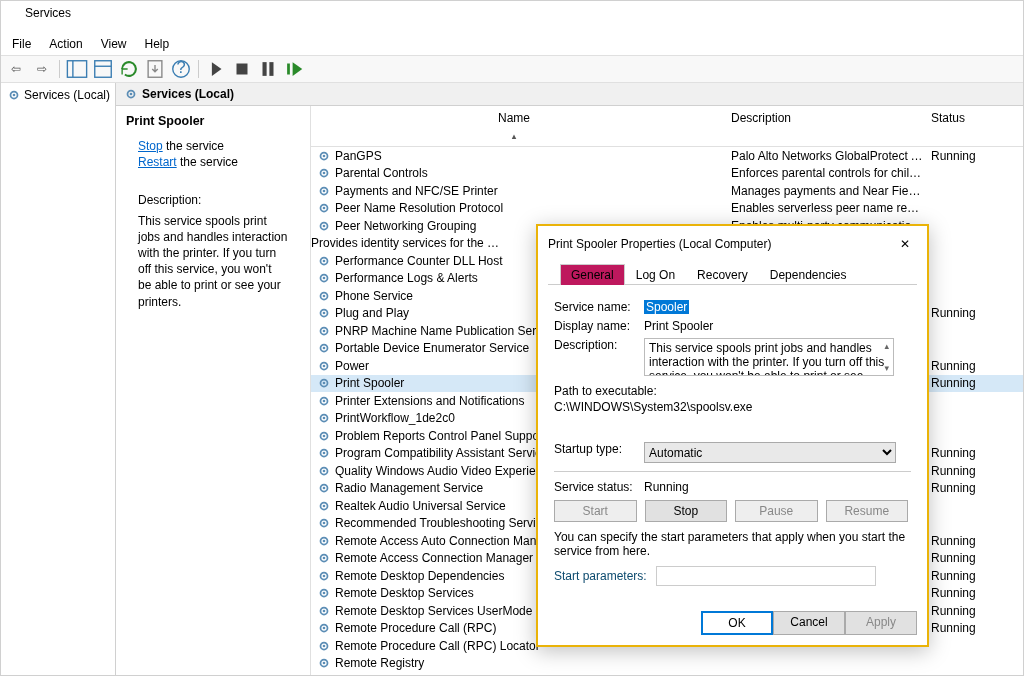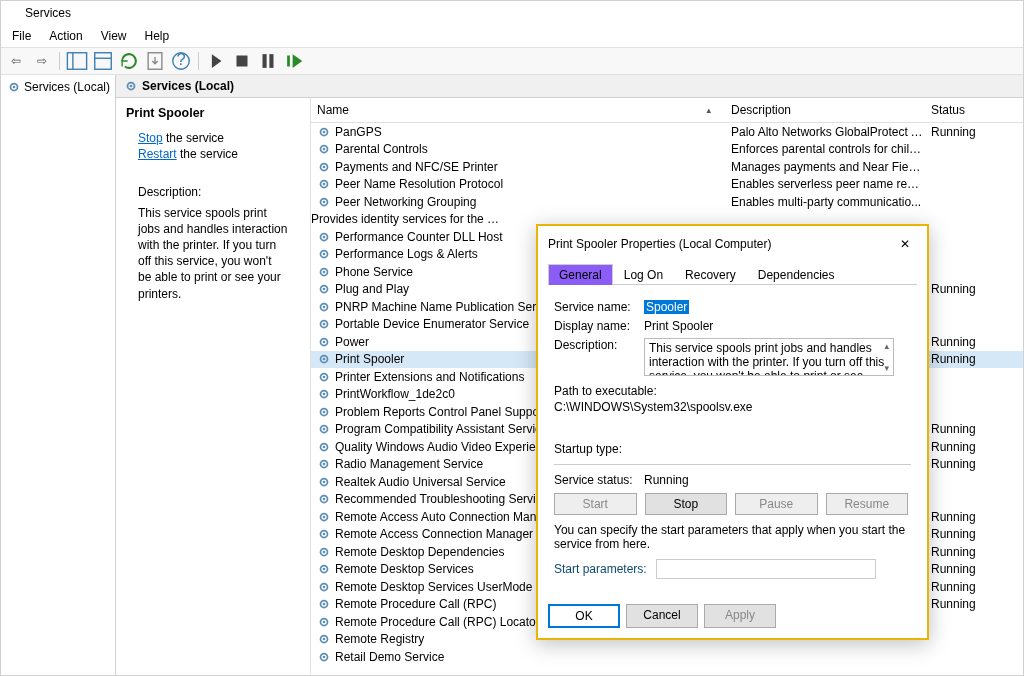--- a/index.html
+++ b/index.html
@@ -1,20 +1,20 @@
 <!DOCTYPE html>
 <html><head>
 <meta charset="utf-8">
 <style>
   * { box-sizing: border-box; font-family: "Segoe UI", Tahoma, sans-serif; font-size: 12px; }
   body { margin: 0; background: #fff; width: 1024px; height: 676px; overflow: hidden; user-select: none; }
   .window { border: 1px solid #d0d0d0; position: relative; height: 100%; display: flex; flex-direction: column; }
   .titlebar { padding: 5px 24px; color: #000; }
   .menubar { padding: 2px 4px; display: flex; gap: 4px; }
-  .menu-item { padding: 2px 7px; }
+  .menu-item { padding: 2px 7px; margin-top: 8px; }
   .toolbar { border-top: 1px solid #e0e0e0; border-bottom: 1px solid #e0e0e0; padding: 2px 4px; display: flex; align-items: center; gap: 4px; background: #f8f8f8; height: 28px; }
   .tb-btn { width: 22px; height: 22px; display: flex; align-items: center; justify-content: center; color: #555; }
   .tb-sep { width: 1px; height: 18px; background: #ccc; margin: 0 2px; }
 
   .body { flex: 1; display: flex; min-height: 0; }
   .tree { width: 115px; border-right: 1px solid #d0d0d0; background: #fff; padding: 3px; }
   .tree-item { padding: 2px 3px; display: flex; align-items: center; gap: 3px; white-space: nowrap; }
 
   .content { flex: 1; display: flex; flex-direction: column; min-height: 0; }
   .tabhdr { background: #f0f0f0; padding: 4px 8px; font-weight: bold; border-bottom: 1px solid #d0d0d0; display:flex; align-items:center; gap:4px;}
@@ -22,50 +22,50 @@
   .detail { width: 195px; border-right: 1px solid #e0e0e0; padding: 8px 10px; }
   .detail h4 { margin: 0 0 10px 0; font-size: 12.5px; font-weight: bold; }
   .detail a { color: #0066cc; text-decoration: underline; }
   .detail p { margin: 4px 12px; line-height: 1.35; }
 
   .list { flex: 1; overflow: auto; }
   .list-hdr { display: flex; border-bottom: 1px solid #e0e0e0; position: sticky; top:0; background:#fff; padding: 5px 0; }
   .col-name { flex: 0 0 420px; padding-left: 6px; display:flex; align-items:center; gap:6px;}
   .col-desc { flex: 0 0 200px; white-space: nowrap; overflow:hidden; text-overflow: ellipsis; padding-right:8px;}
   .col-stat { flex: 0 0 66px; }
-  .list-hdr .col-name { justify-content: space-between; padding-right:20px;}
+  .list-hdr .col-name { justify-content: space-between; padding-right:20px;flex-direction:column;}
   .row { display: flex; align-items: center; height: 17.5px; }
   .row.selected { background: #d5e8f7; }
   .row .col-name { display:flex; gap:4px; align-items:center;}
 
   
   .gear { width:14px; height:14px; position: relative; }
   .gear svg { width:14px; height:14px; }
 
   
   .dialog { position: absolute; left: 535px; top: 223px; width: 393px; background: #fff; border: 2px solid #eab308; box-shadow: 0 4px 20px rgba(0,0,0,0.25); z-index: 50; }
   .dlg-title { padding: 8px 10px; display:flex; justify-content: space-between; align-items:center; font-size:12px; }
   .dlg-close { width:24px; height:20px; display:flex; align-items:center; justify-content:center; }
   .dlg-body { padding: 2px 10px 10px 10px; }
   .tabs { display:flex; border-bottom: 1px solid #ccc; }
   .tab { padding: 3px 10px; border: 1px solid transparent; border-bottom:none; margin-bottom:-1px; }
-  .tab.active { border-color:#ccc; background:#8b5cf6; }
+  .tab.active { border-color:#ccc; background:#be185d;margin-left:12px; }
   .tabpage { padding: 10px 6px 4px 6px; }
   .fld { display:flex; margin: 5px 0; align-items: flex-start; }
   .fld label { width: 90px; flex:none; }
   .sel { background:#0078d7; color:#fff; padding: 0 2px; }
   .descbox { border:1px solid #bbb; width: 250px; height:38px; padding:2px 4px; font-size:11px; overflow:hidden; position: relative; }
   .descbox .scroll { position:absolute; right:4px; top:2px; font-size:9px; color:#666;}
   select.startup { width: 252px; height: 21px; background:#e9e9e9; border:1px solid #aaa;}
   hr.dlg { border:none; border-top:1px solid #ccc; margin:8px 0; }
   .btnrow { display:flex; gap:8px; margin: 6px 3px 8px 0;}
   .svc-btn { flex:1; padding:3px 0; background:#e1e1e1; border:1px solid #aaa; text-align:center;}
   .svc-btn.dis { color:#888; background:#eee;}
   input.param { width: 220px; height:20px; border:1px solid #ccc; background:#fff; margin-left: 2px;}
-  .dlg-foot { display:flex; gap:6px; padding: 6px 10px 10px 10px; }
+  .dlg-foot { display:flex; justify-content:flex-end; padding: 6px 10px 10px 10px; }
   .dlg-btn { width:72px; padding:3px 0; border:1px solid #aaa; background:#e1e1e1; text-align:center;}
   .dlg-btn.primary { border:2px solid #0078d7; background:#fff;}
   .dlg-btn.dis { color:#888;}
   .caret { font-size:9px; color:#555;}
   .gray { color:#555; }
 </style>
 </head>
 <body>
 
 <div class="window">
@@ -545,20 +545,21 @@
           <div class="descbox">
             <span>This service spools print jobs and handles interaction with the printer.  If you turn off this service, you won't be able to print or see your printers.</span>
             <span class="scroll">▴</span>
             <span class="scroll" style="top:auto;bottom:2px">▾</span>
           </div>
         </div>
         <div style="margin:8px 0 2px 0">Path to executable:</div>
         <div>C:\WINDOWS\System32\spoolsv.exe</div>
         <div class="fld" style="margin-top:28px">
           <label>Startup type:</label>
+          <select class="startup"><option>Automatic</option></select>
         </div>
         <hr class="dlg">
         <div class="fld">
           <label>Service status:</label>
           <span>Running</span>
         </div>
         <div class="btnrow">
           <div class="svc-btn dis">Start</div>
           <div class="svc-btn">Stop</div>
           <div class="svc-btn dis">Pause</div>

